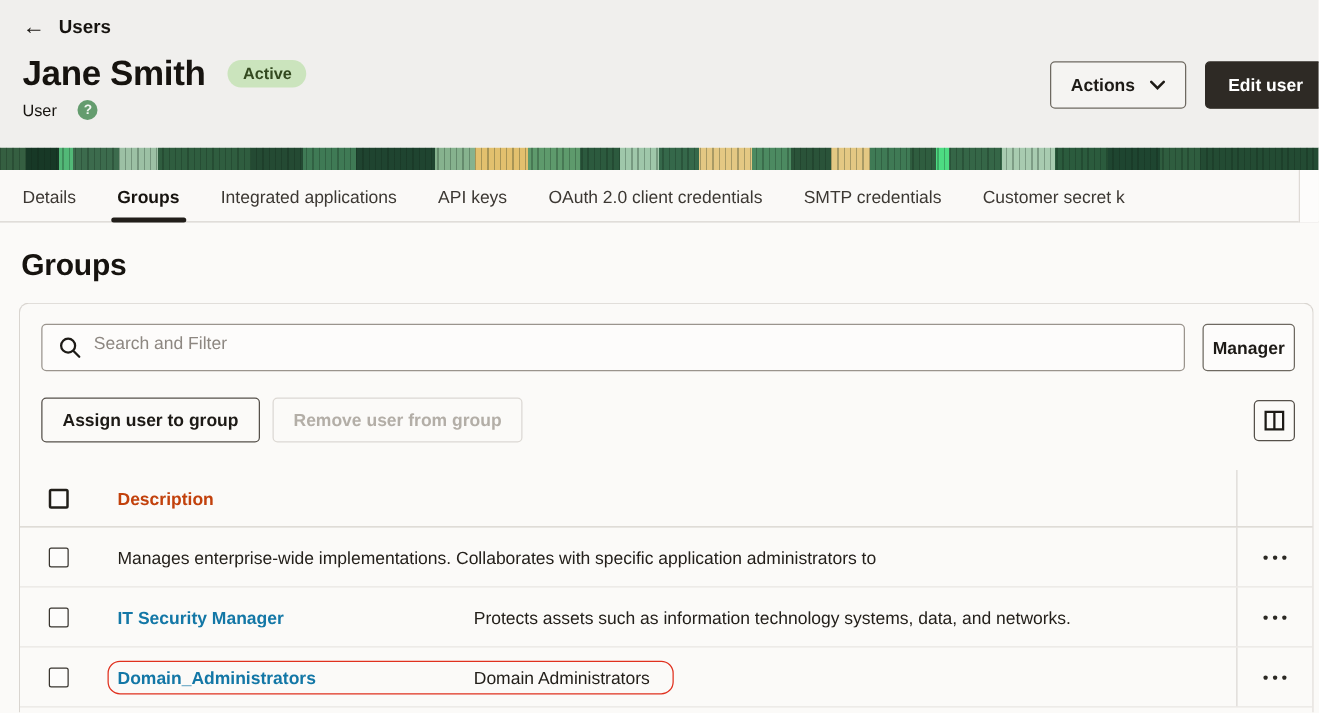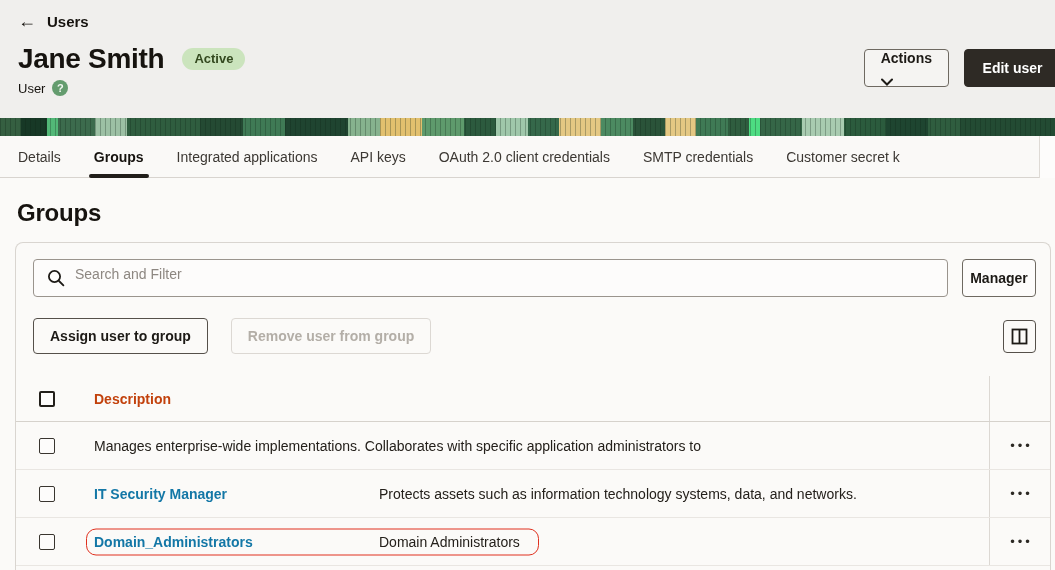--- a/index.html
+++ b/index.html
@@ -9,28 +9,28 @@
 
   
   .topbar { position:relative; height:118px; background:#f0efed; padding:12px 0 0 18px; }
   .breadcrumb { display:flex; align-items:center; gap:11px; cursor:pointer; width:max-content; }
   .back-arrow { font-size:18px; line-height:1; color:#16130f; }
   .breadcrumb-label { font-size:15px; font-weight:bold; color:#16130f; }
   .title-row { display:flex; align-items:center; margin-top:13px; }
   .page-title { font-size:28px; font-weight:bold; letter-spacing:-0.3px; color:#16130f; }
   .status-badge { margin-left:18px; background:#cbe4bd; color:#33491f; font-size:13px; font-weight:bold;
                   padding:3px 12px 4px; border-radius:11px; }
-  .subtitle-row { display:flex; align-items:center; gap:7px; margin-top:5px; }
+  .subtitle-row { display:flex; align-items:center; gap:17px; margin-top:5px; }
   .subtitle { font-size:13px; color:#16130f; }
   .help-icon { width:16px; height:16px; border-radius:50%; background:#649c6e; color:#f2f7f2;
                font-size:11px; font-weight:bold; display:flex; align-items:center; justify-content:center; cursor:pointer; }
   .header-actions { position:absolute; top:49px; right:0; display:flex; gap:15px; }
   .btn { font-family:inherit; font-size:14px; font-weight:bold; border-radius:4px; cursor:pointer; }
-  .actions-btn { display:flex; align-items:flex-start; gap:12px; height:38px; padding:0 16px;
-                 background:#f5f4f2; border:1px solid #6e6961; color:#1d1a16;flex-direction:column; }
+  .actions-btn { display:flex; align-items:center; gap:12px; height:38px; padding:0 16px;
+                 background:#f5f4f2; border:1px solid #6e6961; color:#1d1a16; }
   .edit-btn { height:38px; width:97px; margin-right:-6px; background:#2e2a25; border:1px solid #2e2a25; color:#fff; }
 
   
   .banner { height:18px;
     background:
       repeating-linear-gradient(90deg, rgba(15,35,22,.28) 0 1px, rgba(0,0,0,0) 1px 5px),
       linear-gradient(90deg,
         #355f41 0 2%, #173826 2% 4.5%, #52b877 4.5% 5.5%, #3c6b4d 5.5% 9%,
         #9cc0a4 9% 12%, #2f5d3f 12% 19%, #244a33 19% 23%, #3f7a55 23% 27%,
         #1f4430 27% 33%, #86b28e 33% 36%, #e2c06e 36% 40%, #5e9a6c 40% 44%,
@@ -58,21 +58,21 @@
            border:1px solid #d9d5d0; border-bottom:none; border-radius:8px 8px 0 0; background:#fbfaf8; }
 
   .search-row { display:flex; gap:14px; padding:16px 14px 0 17px; }
   .search-box { position:relative; flex:1; }
   .search-input { width:100%; height:38px; border:1px solid #9a948d; border-radius:4px; background:#fdfcfb;
                   font-family:inherit; font-size:14px; color:#1d1a16; padding:0 10px 8px 41px; outline:none; }
   .search-input::placeholder { color:#8d8781; }
   .search-glyph { position:absolute; left:14px; top:10px; width:18px; height:18px; }
   .search-btn { width:74px; height:38px; background:#fdfcfb; border:1px solid #6e6961; color:#1d1a16; }
 
-  .btn-row { display:flex; align-items:center; gap:23px; padding:21px 14px 0 17px; }
+  .btn-row { display:flex; align-items:center; gap:10px; padding:21px 14px 0 17px; }
   .assign-btn { height:36px; padding:0 16px; background:#fbfaf8; border:1px solid #55504a; color:#1d1a16; }
   .remove-btn { height:36px; padding:0 16px; background:#fbfaf8; border:1px solid #dcd8d3; color:#b3aea7; cursor:default; }
   .spacer { flex:1; }
   .columns-btn { width:33px; height:33px; background:#fbfaf8; border:1px solid #55504a; border-radius:4px;
                  display:flex; align-items:center; justify-content:center; cursor:pointer; }
 
   
   .table { margin-top:22px; }
   .trow { position:relative; display:flex; align-items:center; height:48px; border-bottom:1px solid #e9e6e2; }
   .trow.head { height:46px; border-bottom:1px solid #d6d2cc; font-weight:bold; }

